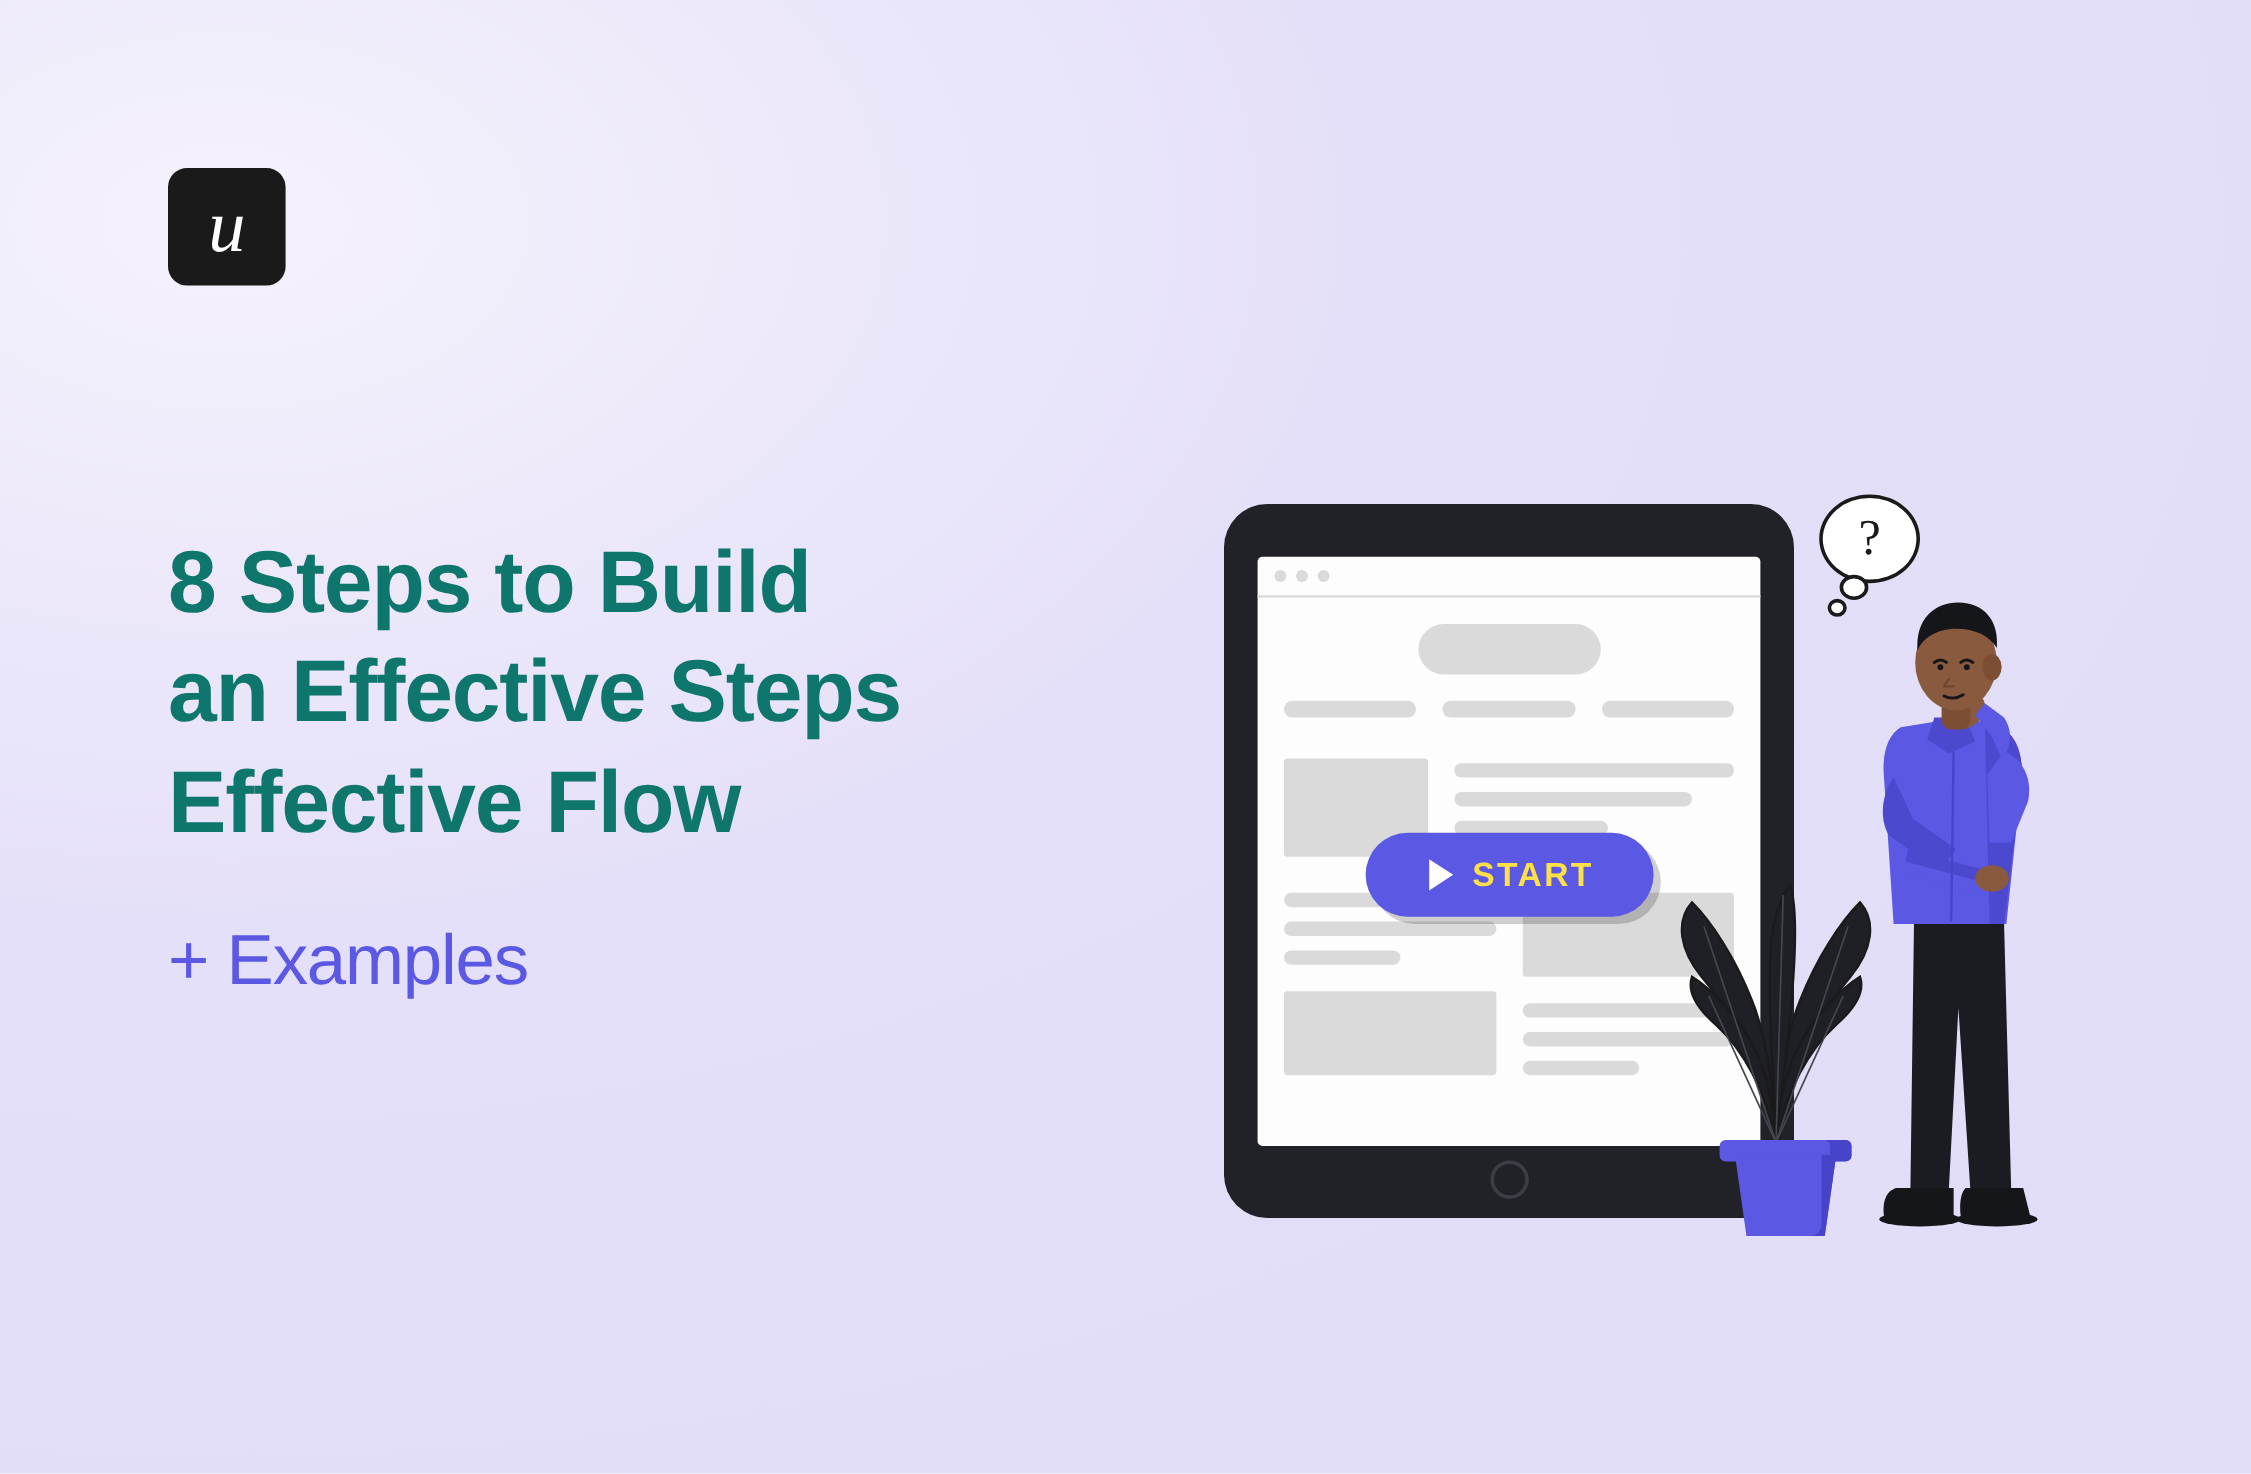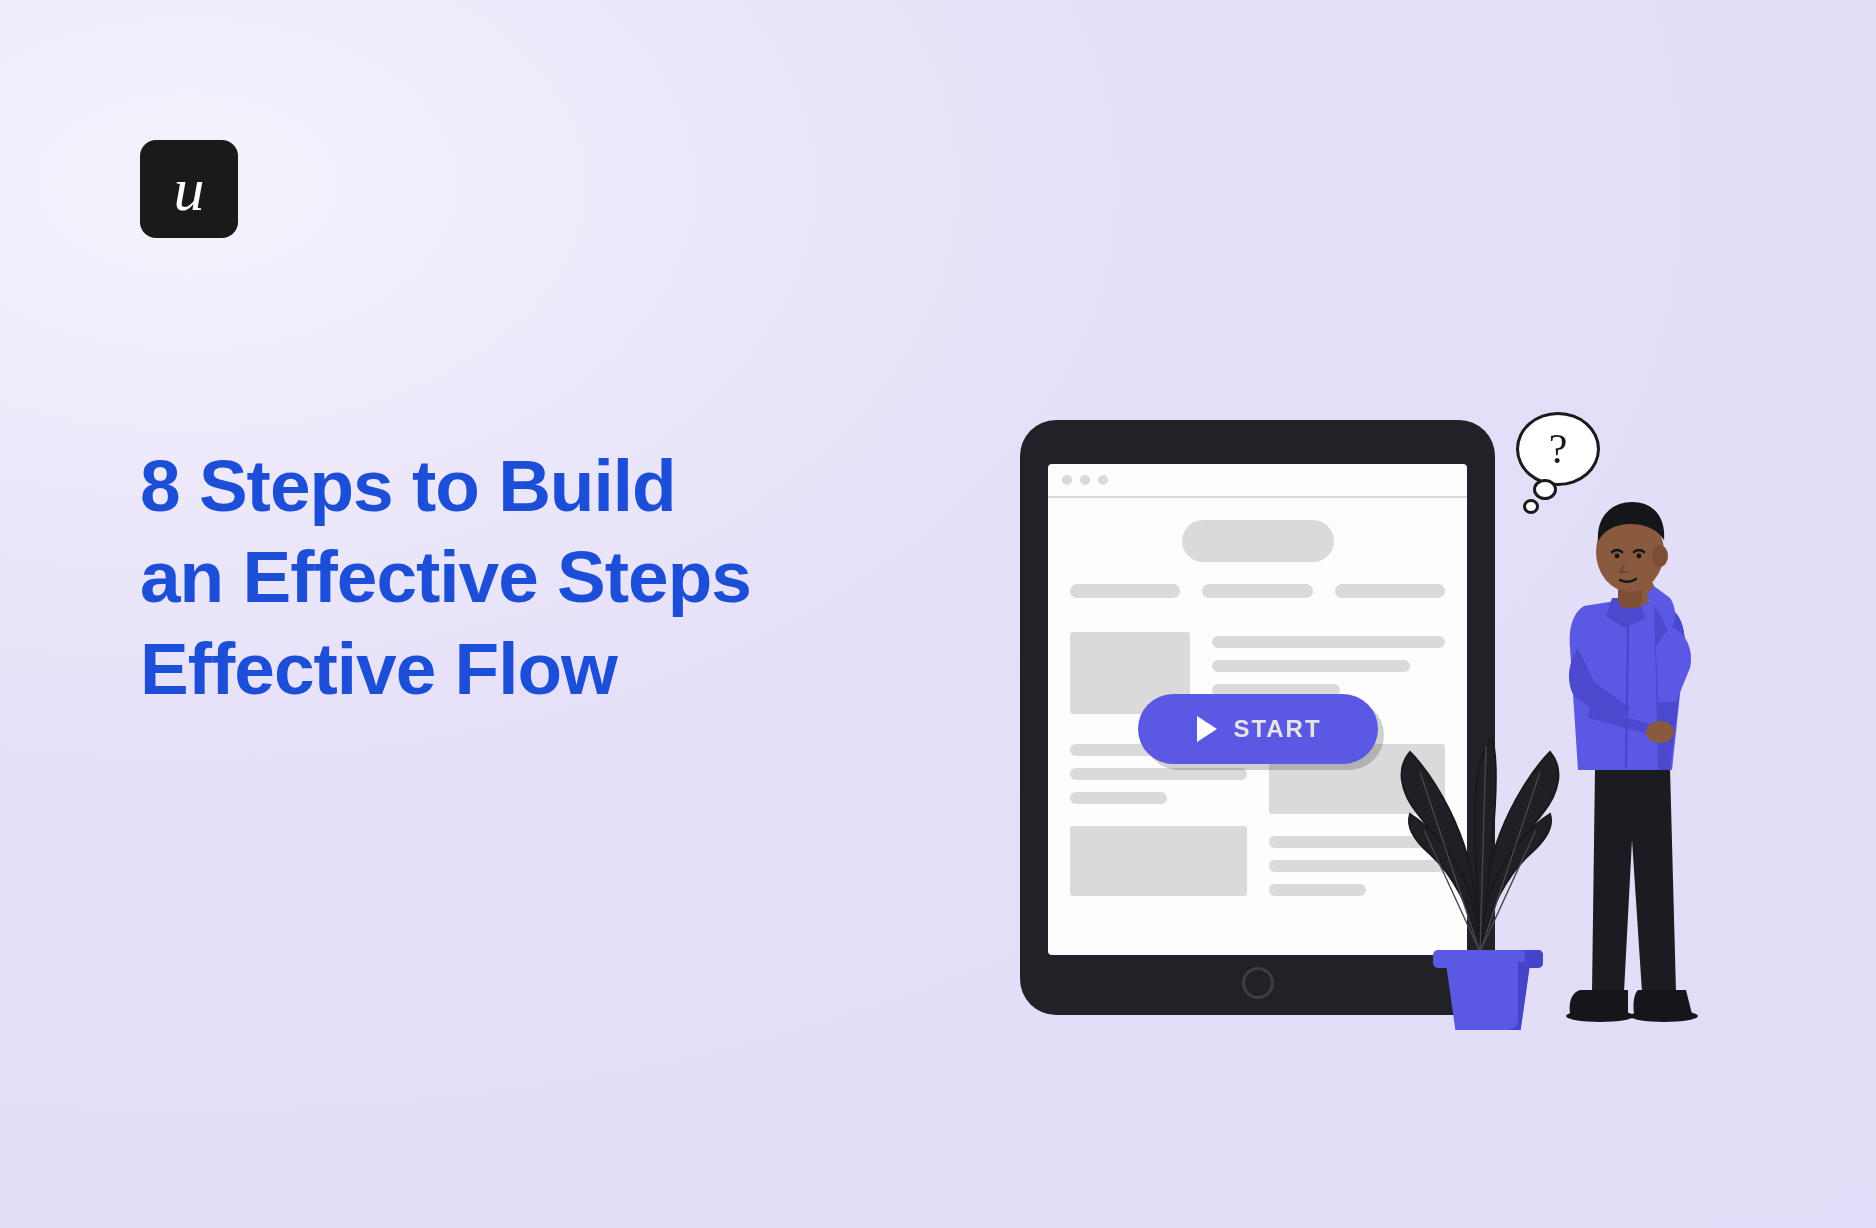--- a/index.html
+++ b/index.html
@@ -35,21 +35,21 @@
       position: absolute;
       top: 440px;
       left: 140px;
       width: 850px;
     }
 
     .title {
       font-size: 73px;
       line-height: 1.25;
       font-weight: 550;
-      color: #1d4ed8;
+      color: #0f766e;
       letter-spacing: -1px;
     }
 
     .subtitle {
       font-size: 59px;
       font-weight: 500;
       color: #5b58e3;
       margin-top: 52px;
       letter-spacing: -1px;
     }
@@ -118,21 +118,21 @@
       display: flex; align-items: center; justify-content: center; gap: 16px;
     }
     .play-tri {
       width: 0; height: 0;
       border-left: 20px solid #fff;
       border-top: 13px solid transparent;
       border-bottom: 13px solid transparent;
       margin-left: 4px;
     }
     .start-label {
-      color: #e5e5e5; font-weight: 700; font-size: 24px; letter-spacing: 2px;
+      color: #fde047; font-weight: 700; font-size: 28px; letter-spacing: 2px;
     }
 
     
     .plant { position: absolute; left: 380px; bottom: 0; width: 180px; height: 290px; }
     .pot { position: absolute; bottom: 0; left: 60px; width: 96px; height: 68px;
            background: #5b58e3; border-radius: 0 0 10px 10px;
            clip-path: polygon(6% 0, 94% 0, 84% 100%, 16% 100%);
            box-shadow: inset -18px 0 0 #4744c9; }
     .pot-rim { position: absolute; bottom: 62px; left: 53px; width: 110px; height: 18px;
                background: #5b58e3; border-radius: 5px;
@@ -159,20 +159,21 @@
 <div class="logo">
   <span>u</span>
 </div>
 
 <div class="text-block">
   <div class="title">
     <div>8 Steps to Build</div>
     <div>an Effective Steps</div>
     <div>Effective Flow</div>
   </div>
+  <div class="subtitle">+ Examples</div>
 </div>
 
 <div class="illustration">
 
   <div class="tablet">
     <div class="screen">
       <div class="browser-bar">
         <div class="bdot"></div>
         <div class="bdot"></div>
         <div class="bdot"></div>

